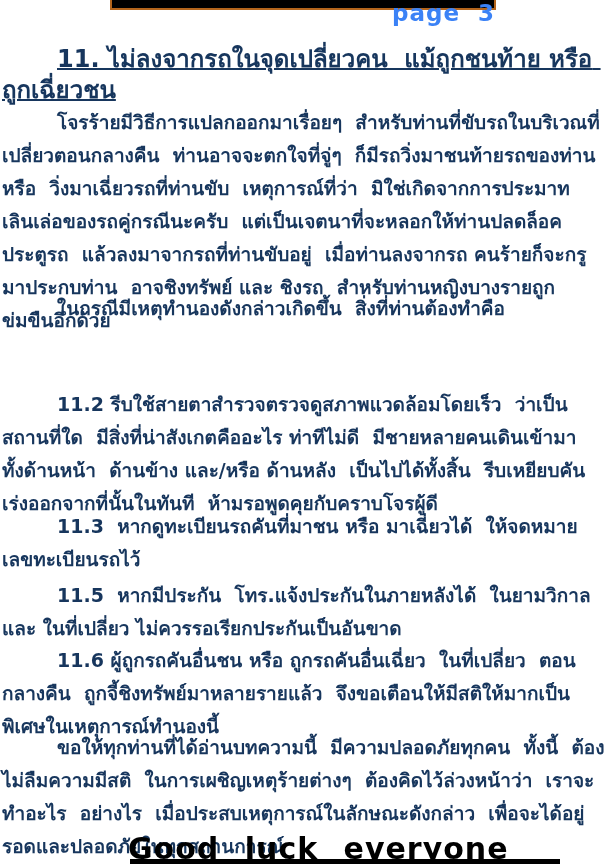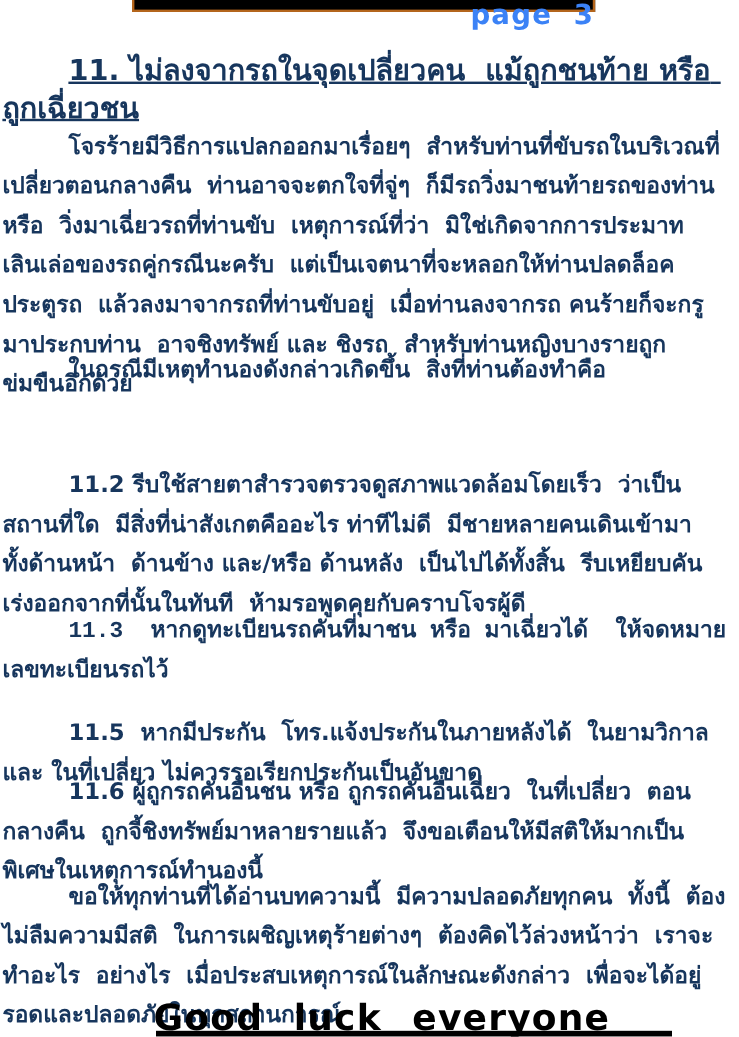--- a/index.html
+++ b/index.html
@@ -56,23 +56,23 @@
     font-size: 19px;
     font-weight: bold;
     line-height: 33px;
     white-space: pre-wrap;
   }
   .indent { text-indent: 55px; }
   .pos-intro   { top: 106px; }
   .pos-case    { top: 292px; }
   .pos-i1      { top: 326px; }
   .pos-i2      { top: 388px; }
-  .pos-i3      { top: 510px; font-family: Liberation Mono, monospace; }
+  .pos-i3      { top: 510px; }
   .pos-i4      { top: 543px; }
-  .pos-i5      { top: 579px; margin-top: 16px; }
+  .pos-i5      { top: 579px; }
   .pos-i6      { top: 644px; }
   .pos-closing { top: 731px; }
   .item-number { font-weight: bold; }
   .footer-message {
     position: absolute;
     top: 831px;
     left: 128px;
     font-size: 30px;
     font-weight: 600;
     color: #000000;

